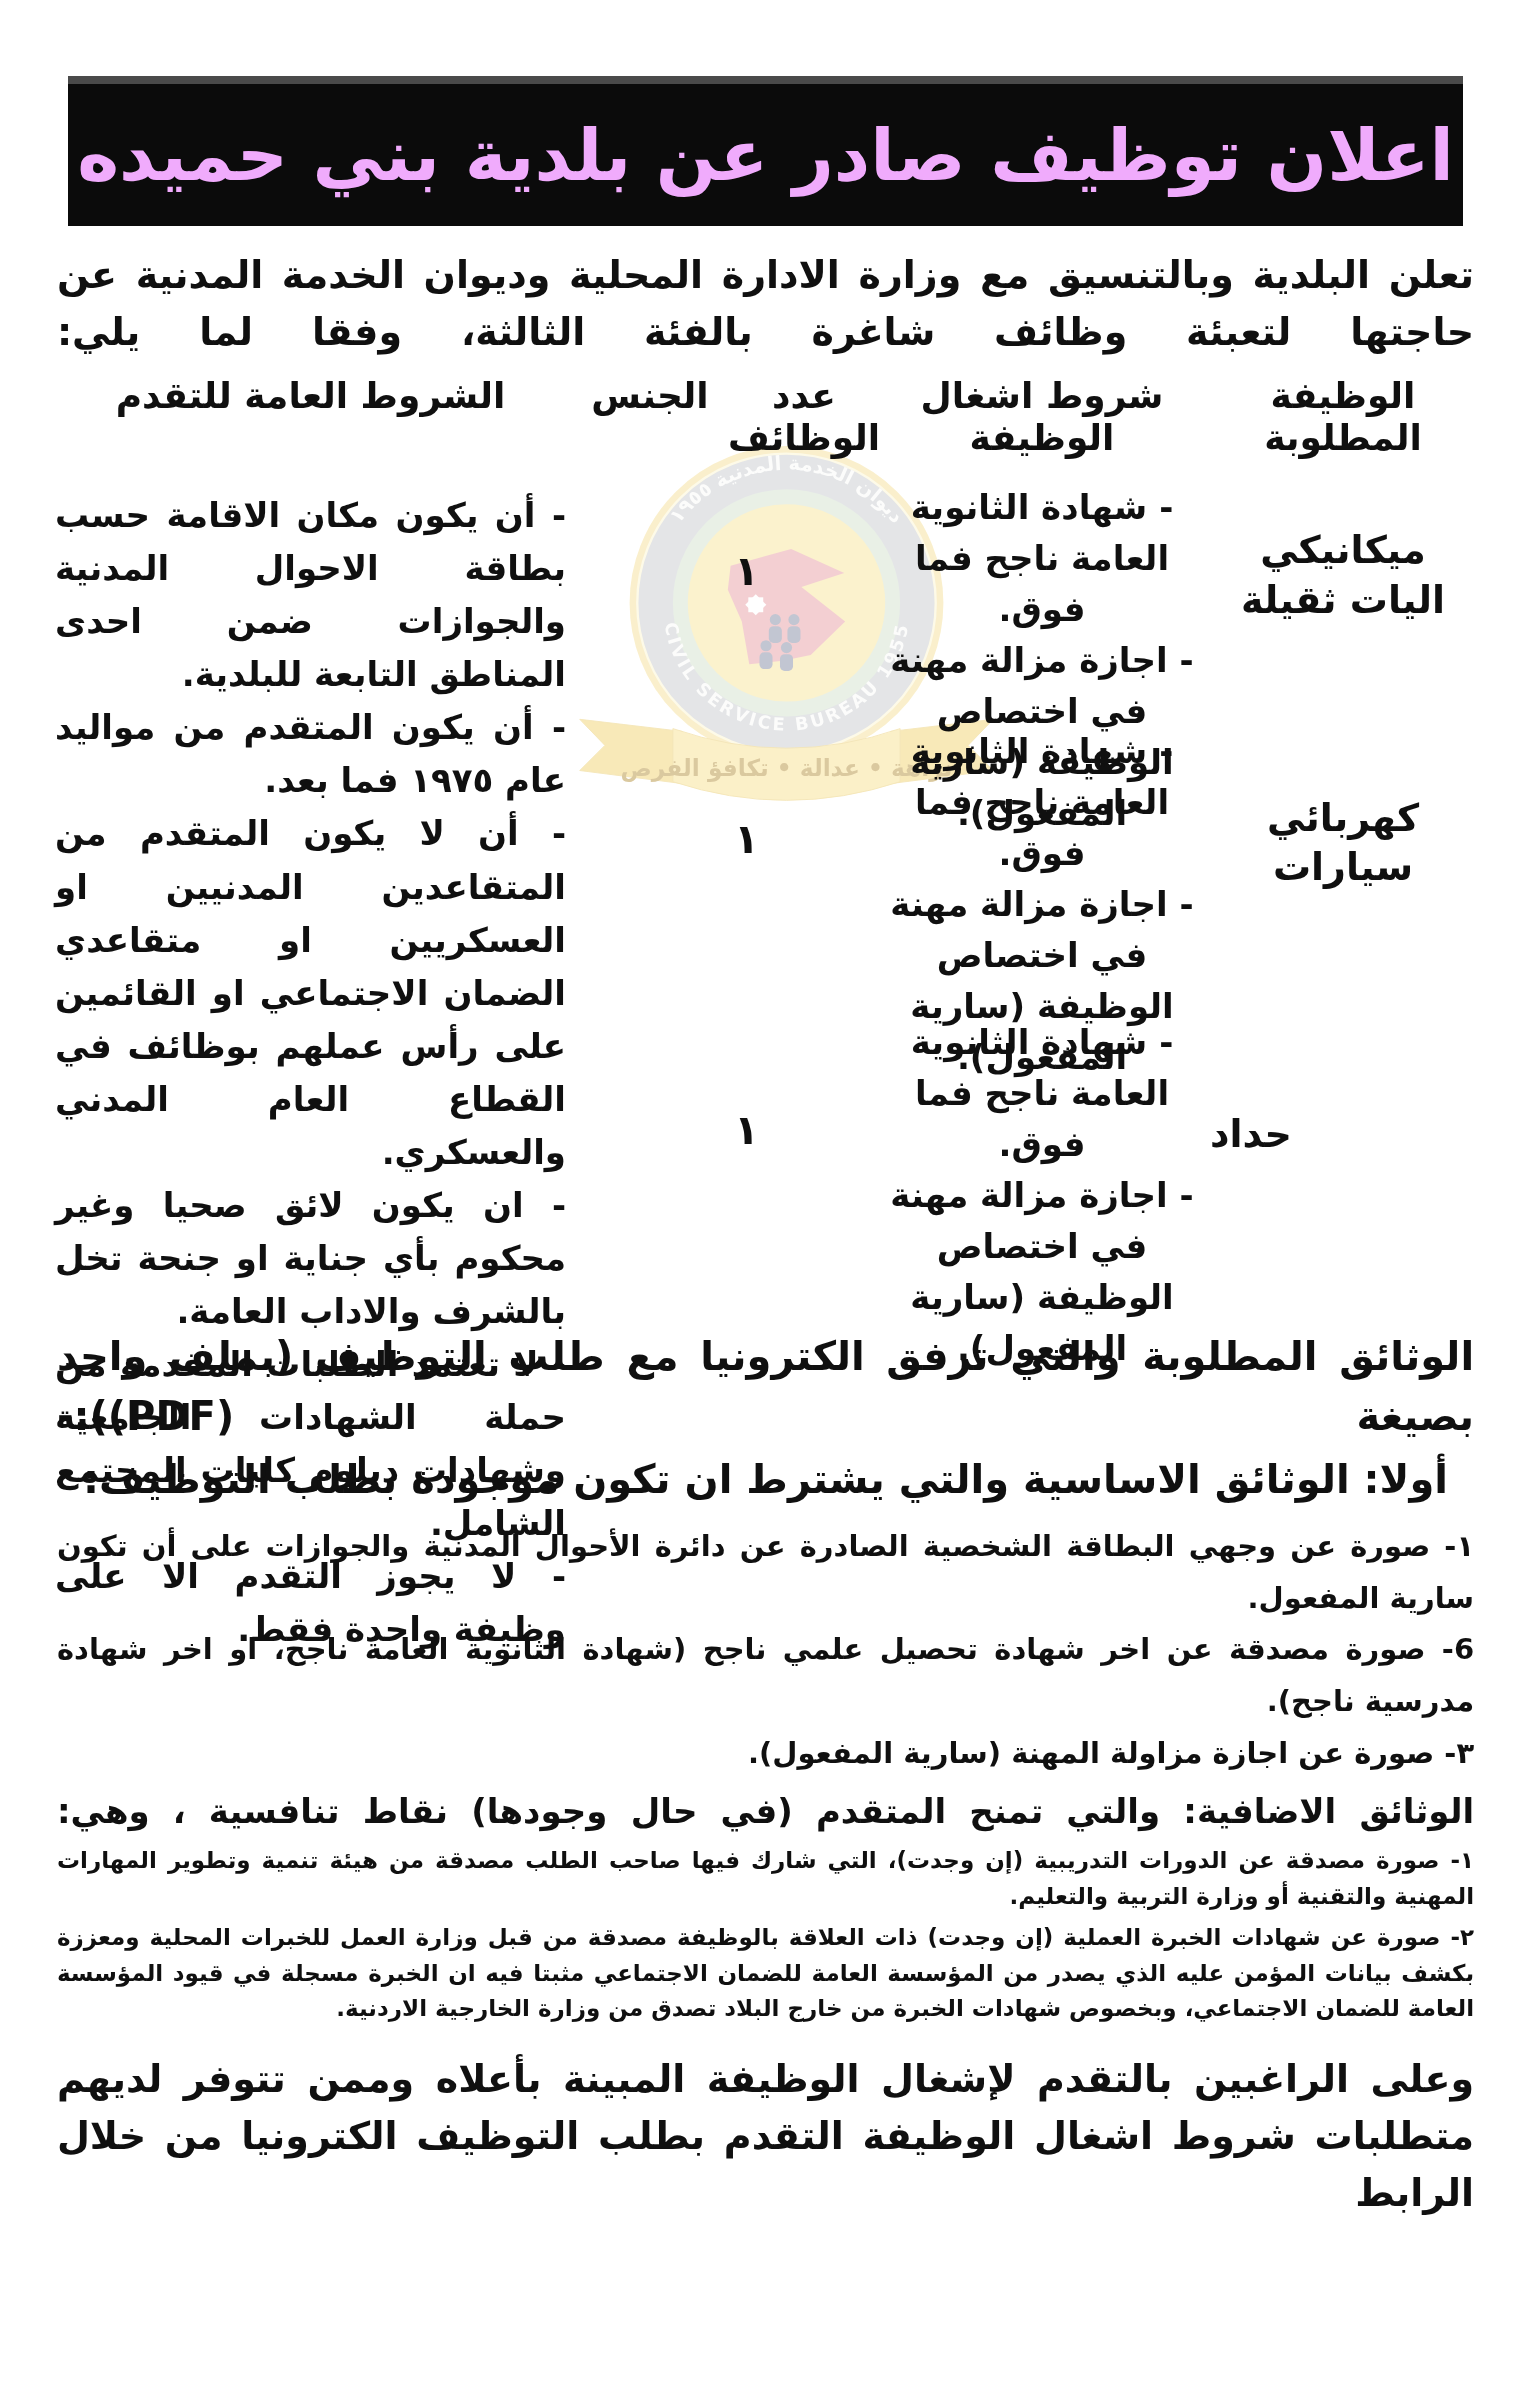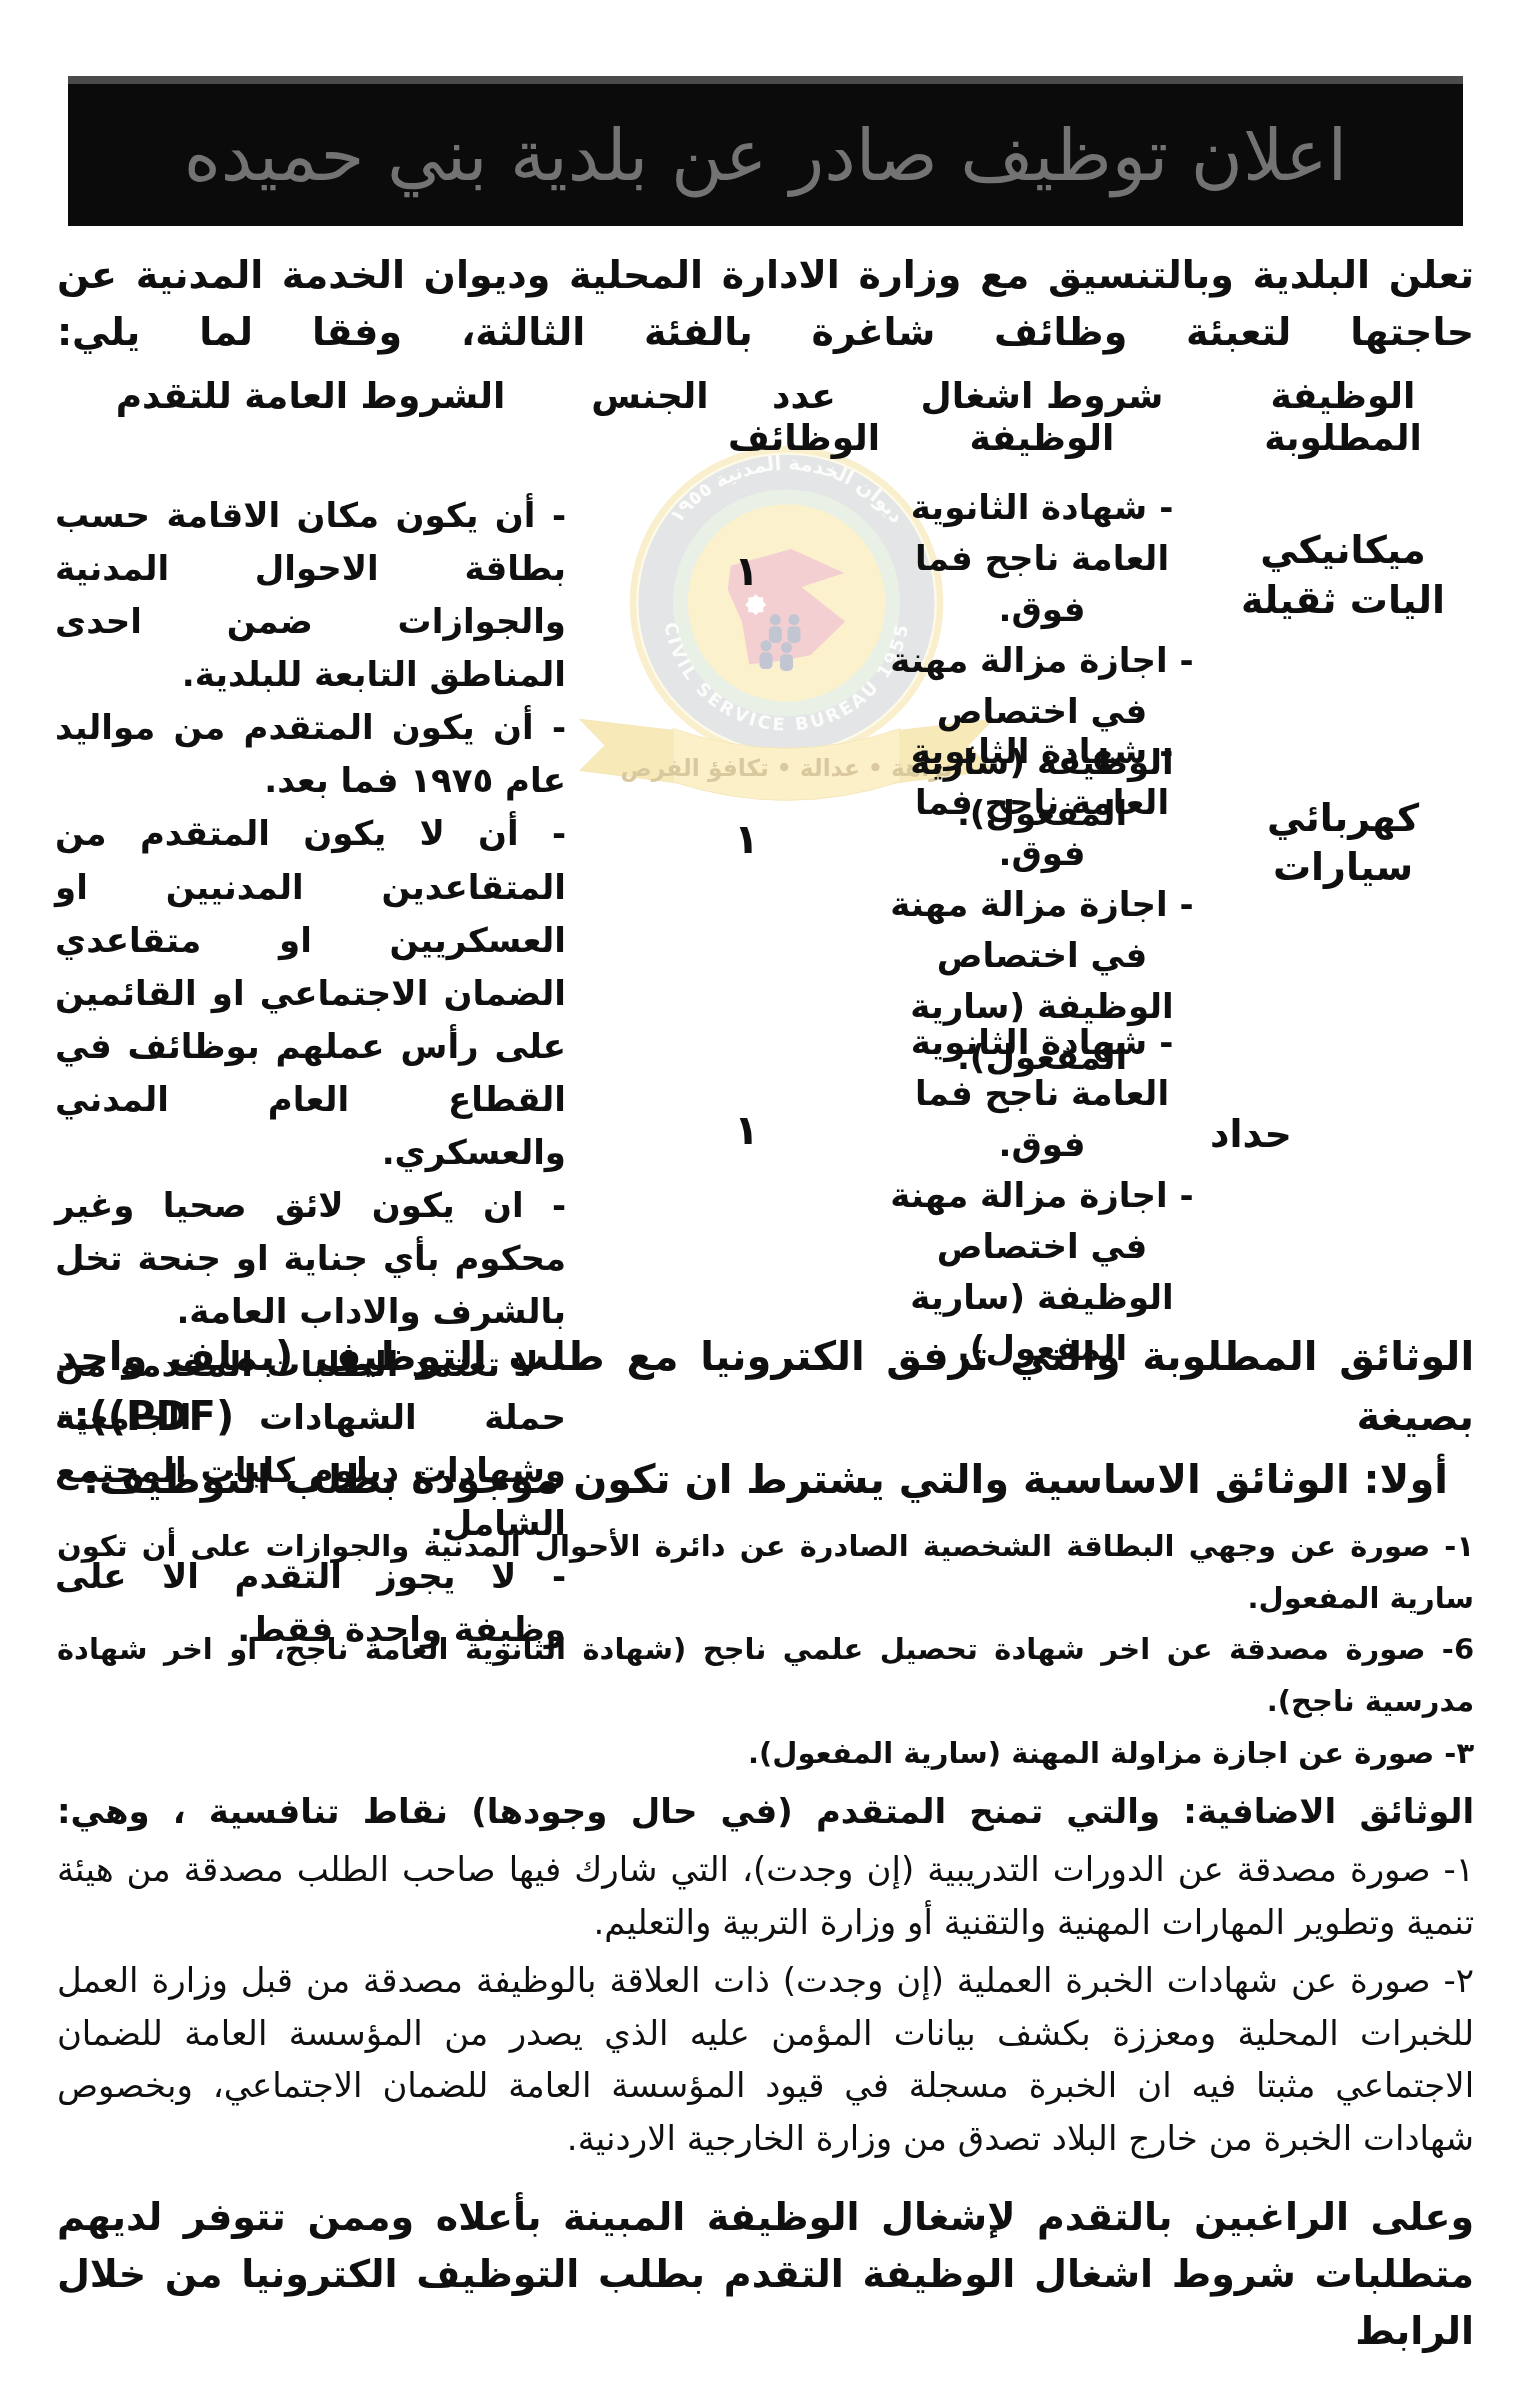--- a/index.html
+++ b/index.html
@@ -15,21 +15,21 @@
   }
   
   .banner{
     margin:0 13px;
     height:142px;
     background:#0b0b0b;
     border-top:8.4px solid #4a4a4a;
     display:flex;align-items:center;justify-content:center;
   }
   .banner span{
-    color:#737373;font-size:71px;font-weight:normal;letter-spacing:0.9px;white-space:nowrap;
+    color:#f0abfc;font-size:71px;font-weight:bold;letter-spacing:0.9px;white-space:nowrap;
   }
   
   .intro{
     margin:20.5px 1.9px 9.3px 1.9px;
     font-size:38px;font-weight:bold;line-height:1.5;
     text-align:justify;text-align-last:justify;
   }
   
   .table-wrap{position:relative;margin-top:9.3px;}
   .watermark{position:absolute;left:508px;top:65px;z-index:0;opacity:.55;}
@@ -58,21 +58,21 @@
   .general-cell p{
     margin:0;font-size:34px;font-weight:bold;line-height:1.56;
     text-align:justify;
   }
   
   .docs-heading{margin:18.6px 1.9px 0 1.9px;font-size:40px;font-weight:bold;line-height:1.5;text-align:justify;text-align-last:justify;}
   .first-title{margin:3.7px 1.9px 0 1.9px;font-size:40px;font-weight:bold;line-height:1.45;text-align:center;}
   .basic-list{margin:13px 1.9px 0 1.9px;}
   .basic-list p{margin:0;font-size:29px;font-weight:bold;line-height:1.78;text-align:justify;}
   .additional-title{margin:5.6px 1.9px 0 1.9px;font-size:34px;font-weight:bold;line-height:1.55;text-align:justify;text-align-last:justify;}
-  .additional-list p{margin:5.6px 1.9px 0 1.9px;font-size:34px;font-weight:normal;line-height:1.55;text-align:justify;}
+  .additional-list p{margin:5.6px 1.9px 0 1.9px;font-size:23px;font-weight:bold;line-height:1.55;text-align:justify;}
   
   .apply{margin:24px 1.9px 0 1.9px;font-size:38px;font-weight:bold;line-height:1.5;text-align:justify;text-align-last:justify;}
 </style>
 </head>
 <body>
 
 <div class="page">
 
   <div class="banner">
     <span>اعلان توظيف صادر عن بلدية بني حميده</span>

